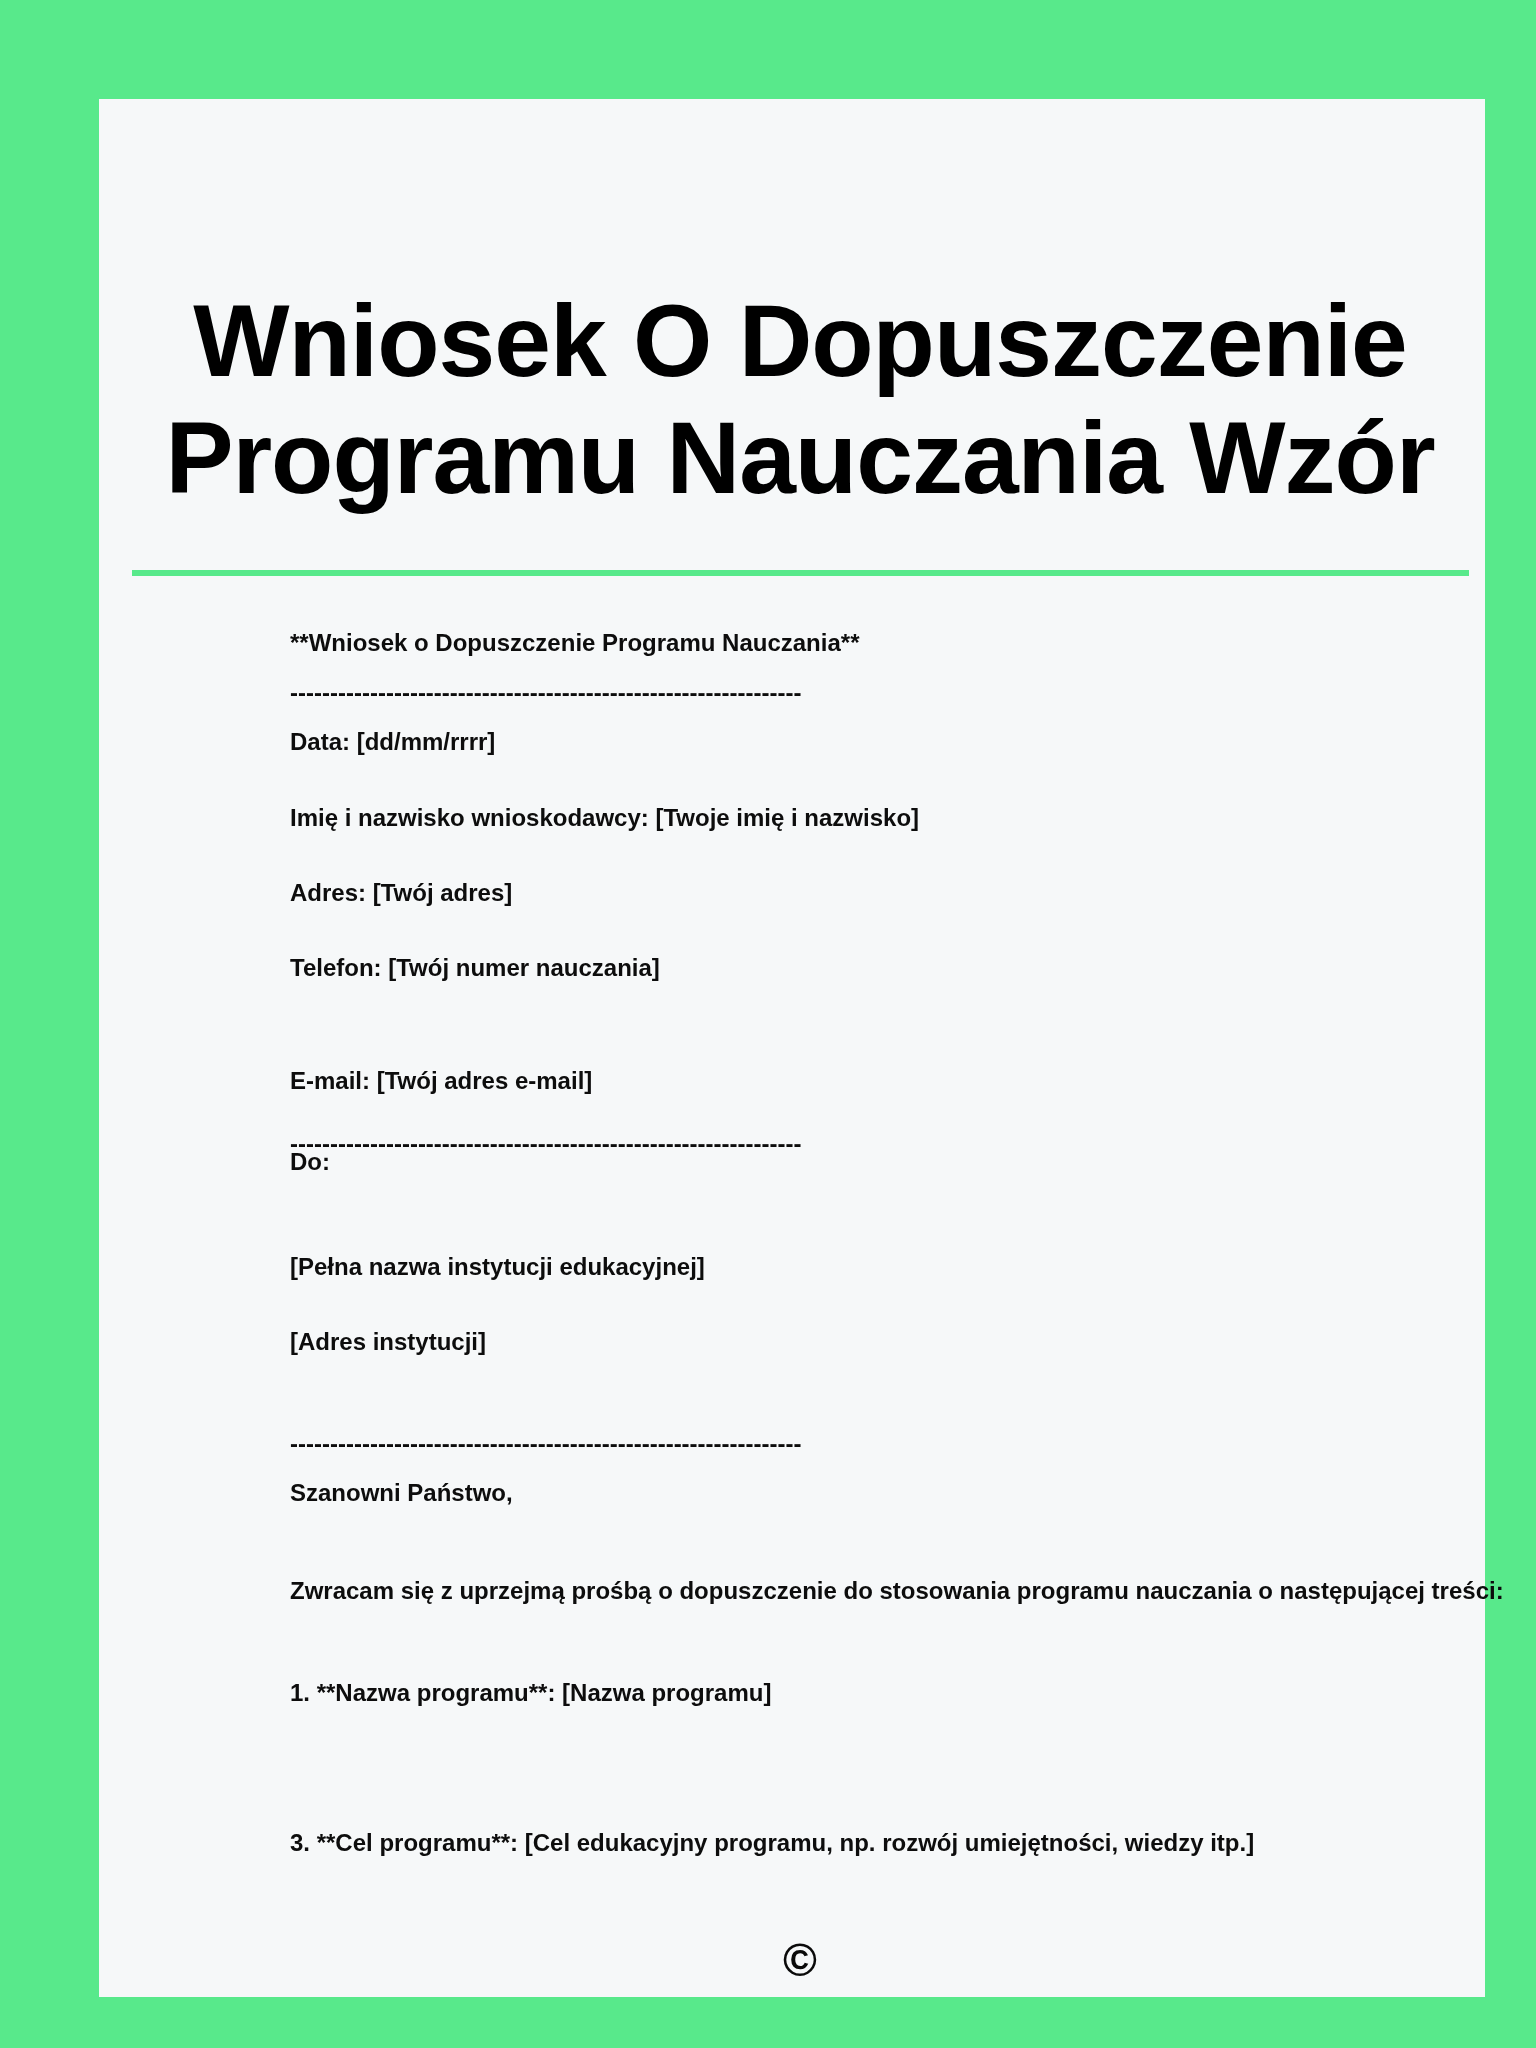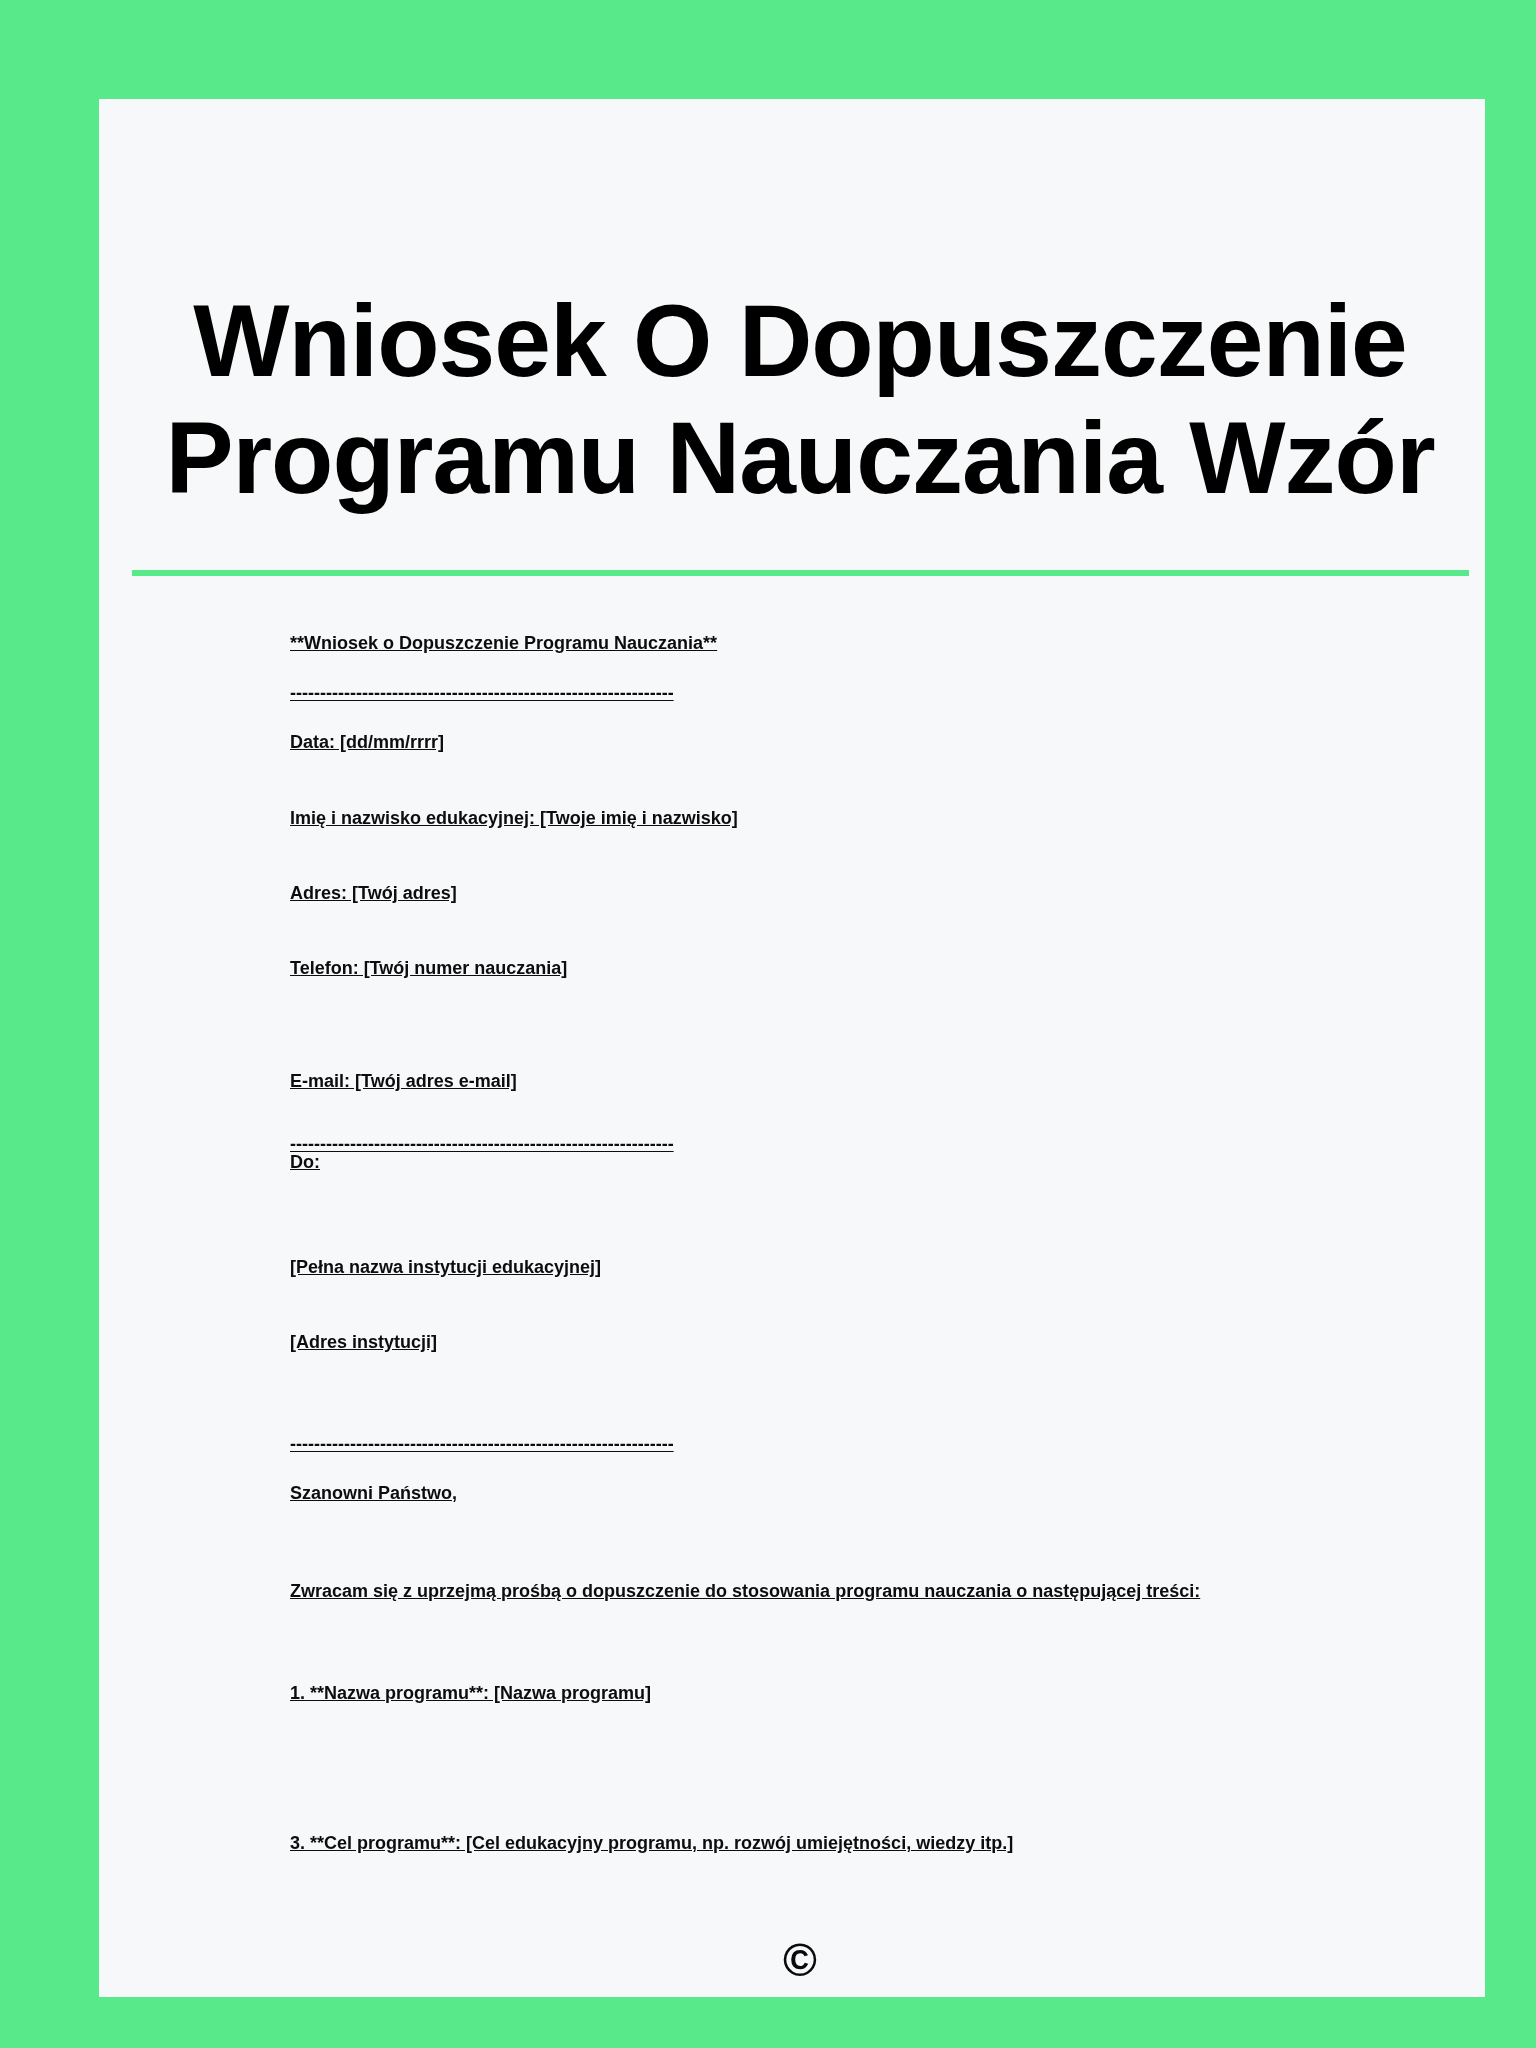--- a/index.html
+++ b/index.html
@@ -38,26 +38,25 @@
     background:var(--accent);
     border:none;
   }
   .body-area{
     position:absolute;
     left:0; top:0; width:100%; height:100%;
   }
   .line{
     position:absolute;
     left:175px;
-    font-size:18px;
+    font-size:24px;
     line-height:26px;
     font-weight:bold;
     color:var(--ink);
     white-space:nowrap;
-    text-decoration:underline;
   }
   .copyright{
     position:absolute;
     top:1828px; left:0;
     width:100%;
     text-align:center;
     font-size:46px;
     line-height:50px;
     font-weight:bold;
     color:#0a0a0a;
@@ -69,21 +68,21 @@
 <div class="page">
 
   <h1 class="doc-title">Wniosek O Dopuszczenie Programu Nauczania Wzór</h1>
 
   <div class="title-divider"></div>
 
   <div class="body-area">
     <div class="line" style="top:515px">**Wniosek o Dopuszczenie Programu Nauczania**</div>
     <div class="line" style="top:565px">----------------------------------------------------------------</div>
     <div class="line" style="top:614px">Data: [dd/mm/rrrr]</div>
-    <div class="line" style="top:690px">Imię i nazwisko edukacyjnej: [Twoje imię i nazwisko]</div>
+    <div class="line" style="top:690px">Imię i nazwisko wnioskodawcy: [Twoje imię i nazwisko]</div>
     <div class="line" style="top:765px">Adres: [Twój adres]</div>
     <div class="line" style="top:840px">Telefon: [Twój numer nauczania]</div>
     <div class="line" style="top:953px">E-mail: [Twój adres e-mail]</div>
     <div class="line" style="top:1016px">----------------------------------------------------------------</div>
     <div class="line" style="top:1034px">Do:</div>
     <div class="line" style="top:1139px">[Pełna nazwa instytucji edukacyjnej]</div>
     <div class="line" style="top:1214px">[Adres instytucji]</div>
     <div class="line" style="top:1316px">----------------------------------------------------------------</div>
     <div class="line" style="top:1365px">Szanowni Państwo,</div>
     <div class="line" style="top:1463px">Zwracam się z uprzejmą prośbą o dopuszczenie do stosowania programu nauczania o następującej treści:</div>

